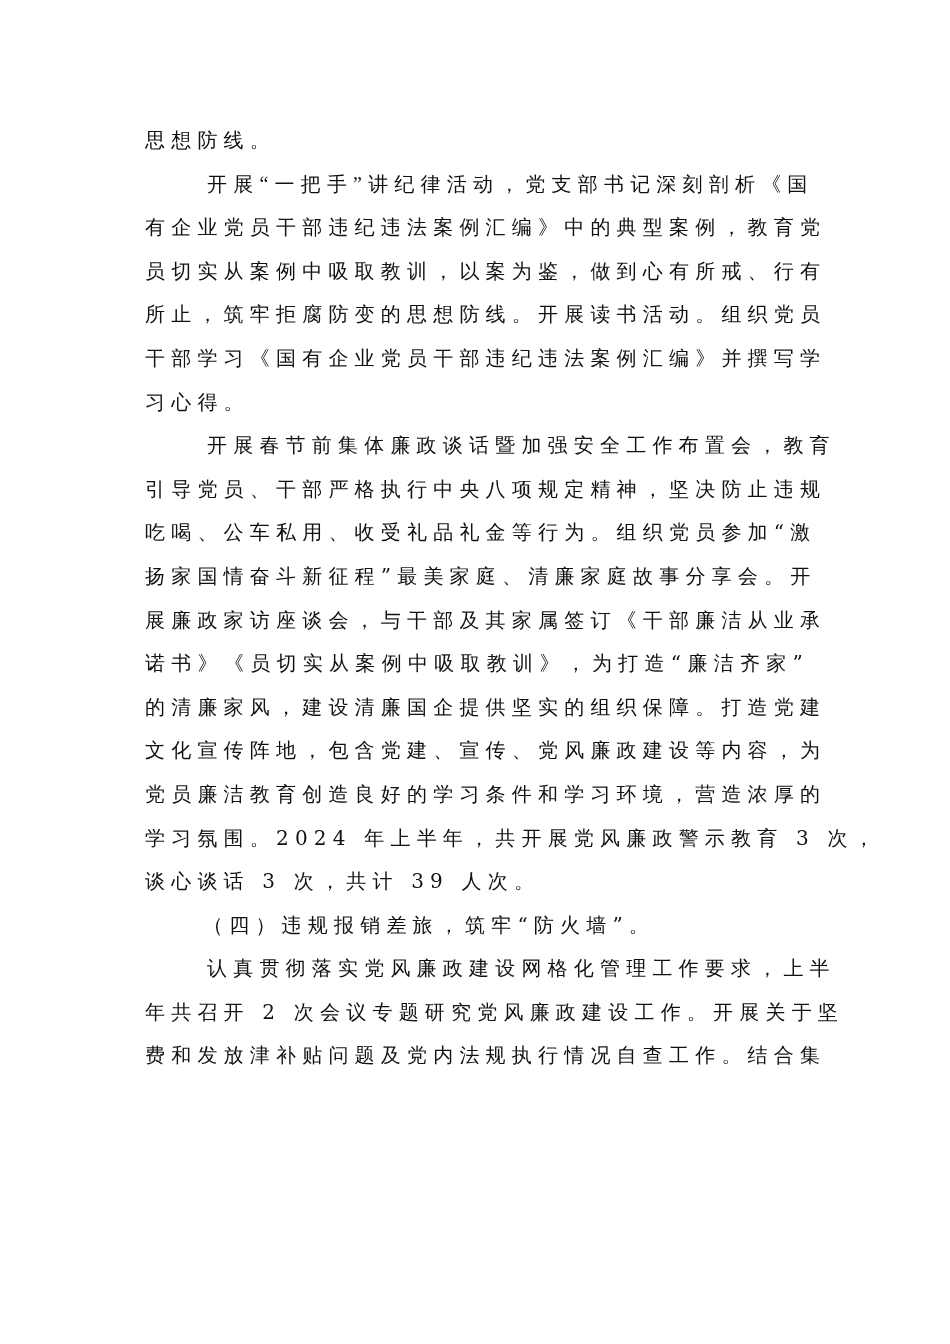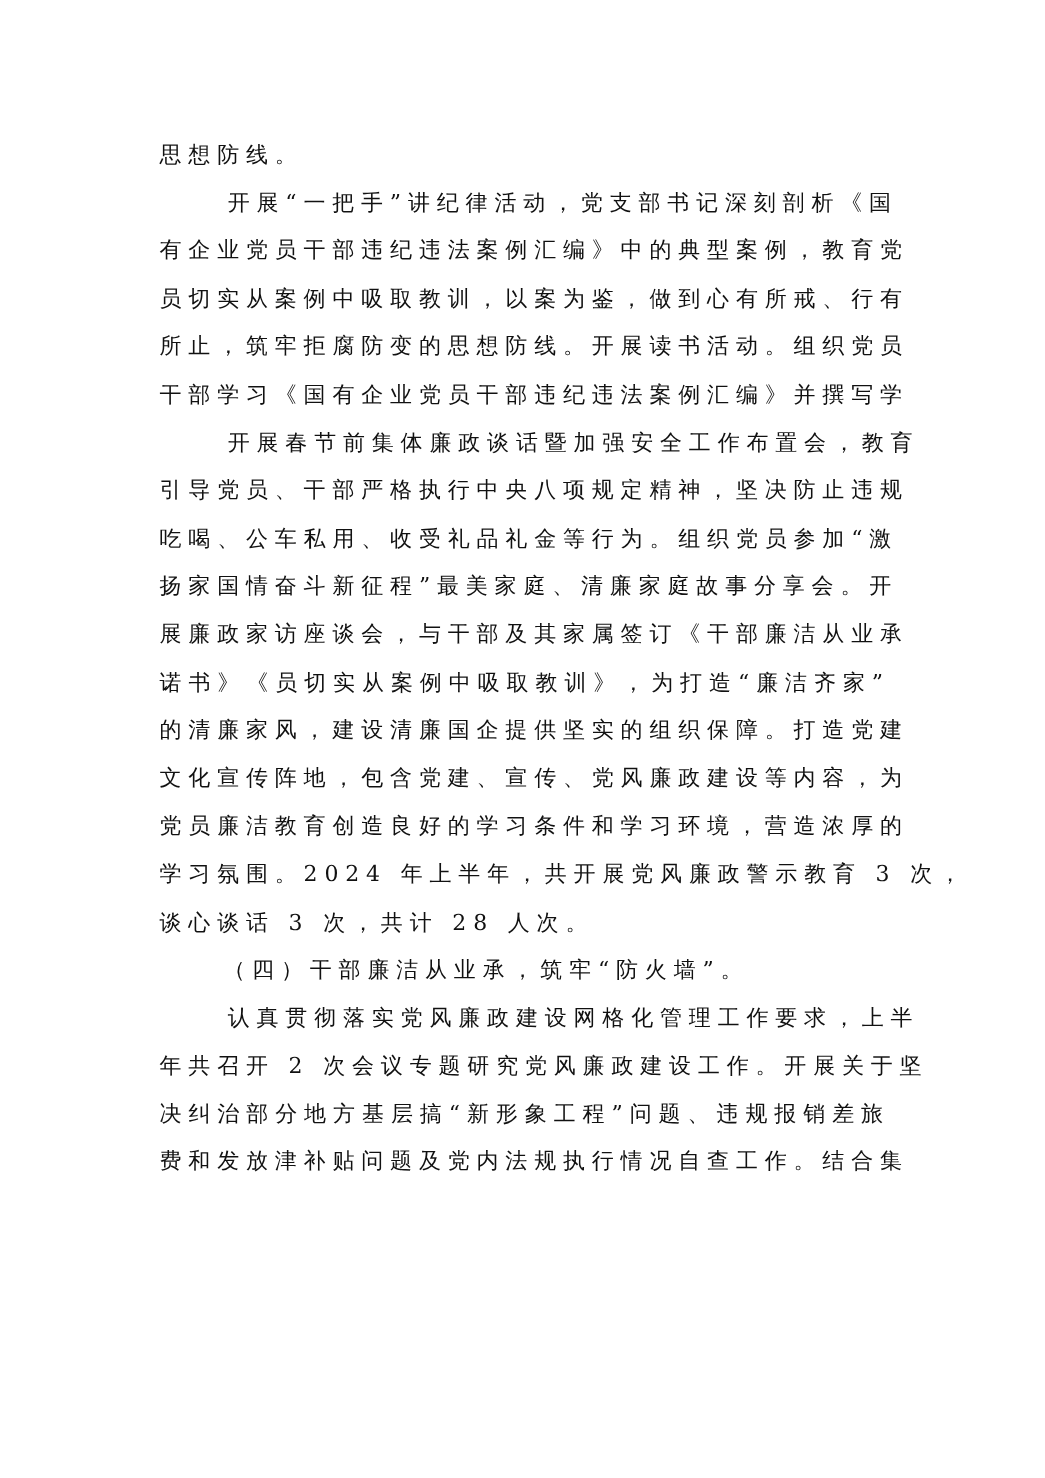--- a/index.html
+++ b/index.html
@@ -29,20 +29,21 @@
       letter-spacing: 6.2px;
       text-align: justify;
       text-align-last: justify;
       overflow: visible;
     }
     .line.last {
       text-align-last: left;
     }
     .line.indent {
       padding-left: 62px;
+      font-family: Liberation Serif, serif;
     }
     .line.heading {
       padding-left: 58px;
       text-align-last: left;
     }
   </style>
 </head>
 <body>
 
 <div class="page">
@@ -50,41 +51,41 @@
   <div class="paragraph">
     <div class="line last">思想防线。</div>
   </div>
 
   <div class="paragraph">
     <div class="line indent">开展“一把手”讲纪律活动，党支部书记深刻剖析《国</div>
     <div class="line">有企业党员干部违纪违法案例汇编》中的典型案例，教育党</div>
     <div class="line">员切实从案例中吸取教训，以案为鉴，做到心有所戒、行有</div>
     <div class="line">所止，筑牢拒腐防变的思想防线。开展读书活动。组织党员</div>
     <div class="line">干部学习《国有企业党员干部违纪违法案例汇编》并撰写学</div>
+    <div class="line last">习心得。</div>
   </div>
 
 
   <div class="paragraph">
     <div class="line indent">开展春节前集体廉政谈话暨加强安全工作布置会，教育</div>
     <div class="line">引导党员、干部严格执行中央八项规定精神，坚决防止违规</div>
     <div class="line">吃喝、公车私用、收受礼品礼金等行为。组织党员参加“激</div>
     <div class="line">扬家国情奋斗新征程”最美家庭、清廉家庭故事分享会。开</div>
     <div class="line">展廉政家访座谈会，与干部及其家属签订《干部廉洁从业承</div>
     <div class="line">诺书》《员切实从案例中吸取教训》，为打造“廉洁齐家”</div>
     <div class="line">的清廉家风，建设清廉国企提供坚实的组织保障。打造党建</div>
     <div class="line">文化宣传阵地，包含党建、宣传、党风廉政建设等内容，为</div>
     <div class="line">党员廉洁教育创造良好的学习条件和学习环境，营造浓厚的</div>
     <div class="line">学习氛围。2024 年上半年，共开展党风廉政警示教育 3 次，</div>
-    <div class="line last">谈心谈话 3 次，共计 28 人次。</div>
+    <div class="line last">谈心谈话 3 次，共计 39 人次。</div>
   </div>
 
   <div class="paragraph">
-    <div class="line heading">（四）干部廉洁从业承，筑牢“防火墙”。</div>
+    <div class="line heading">（四）违规报销差旅，筑牢“防火墙”。</div>
   </div>
 
   <div class="paragraph">
     <div class="line indent">认真贯彻落实党风廉政建设网格化管理工作要求，上半</div>
     <div class="line">年共召开 2 次会议专题研究党风廉政建设工作。开展关于坚</div>
-    <div class="line">决纠治部分地方基层搞“新形象工程”问题、违规报销差旅</div>
     <div class="line">费和发放津补贴问题及党内法规执行情况自查工作。结合集</div>
   </div>
 
 </div>
 
 </body></html>

